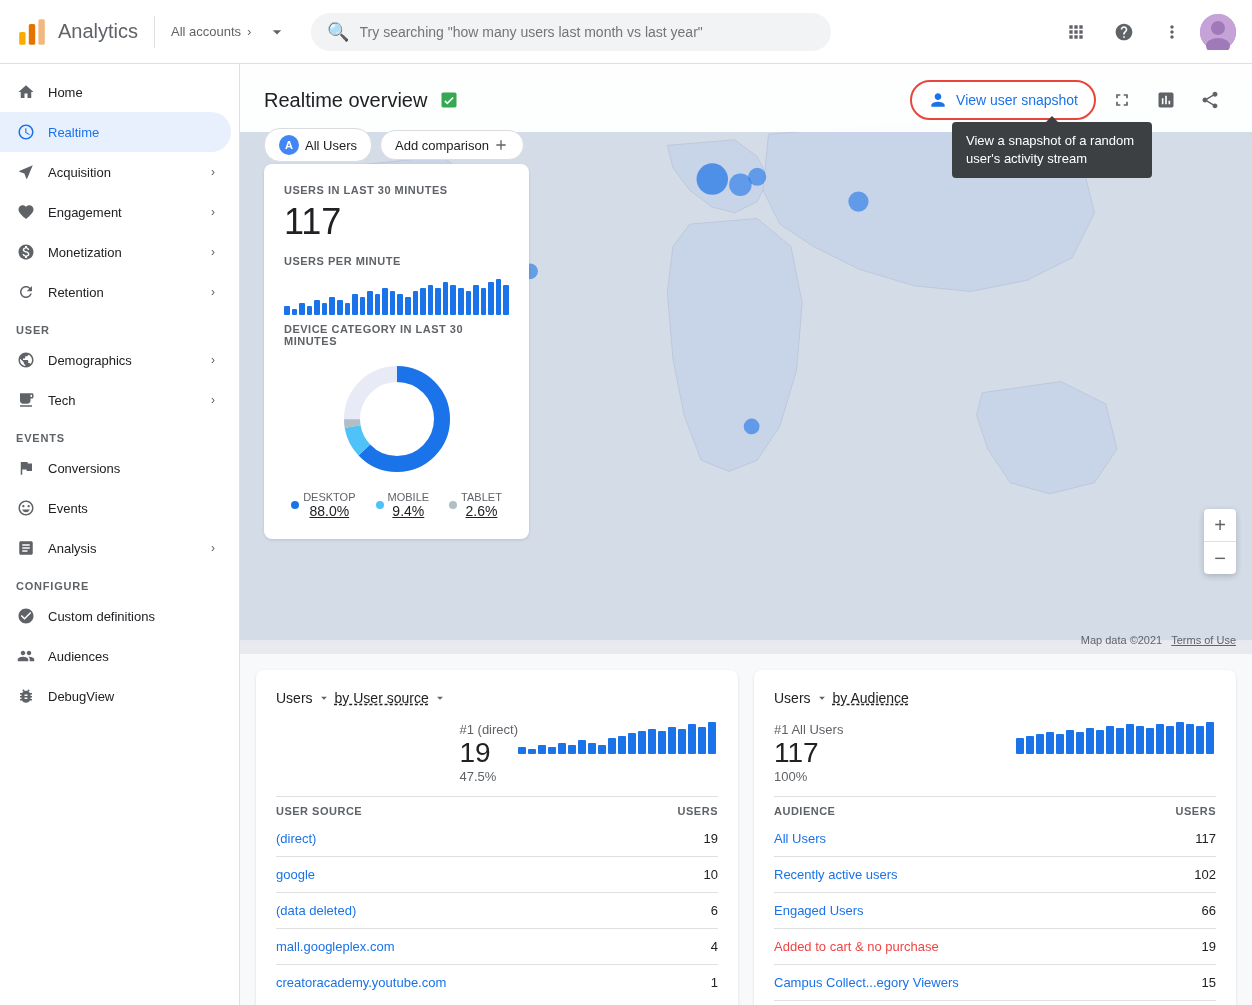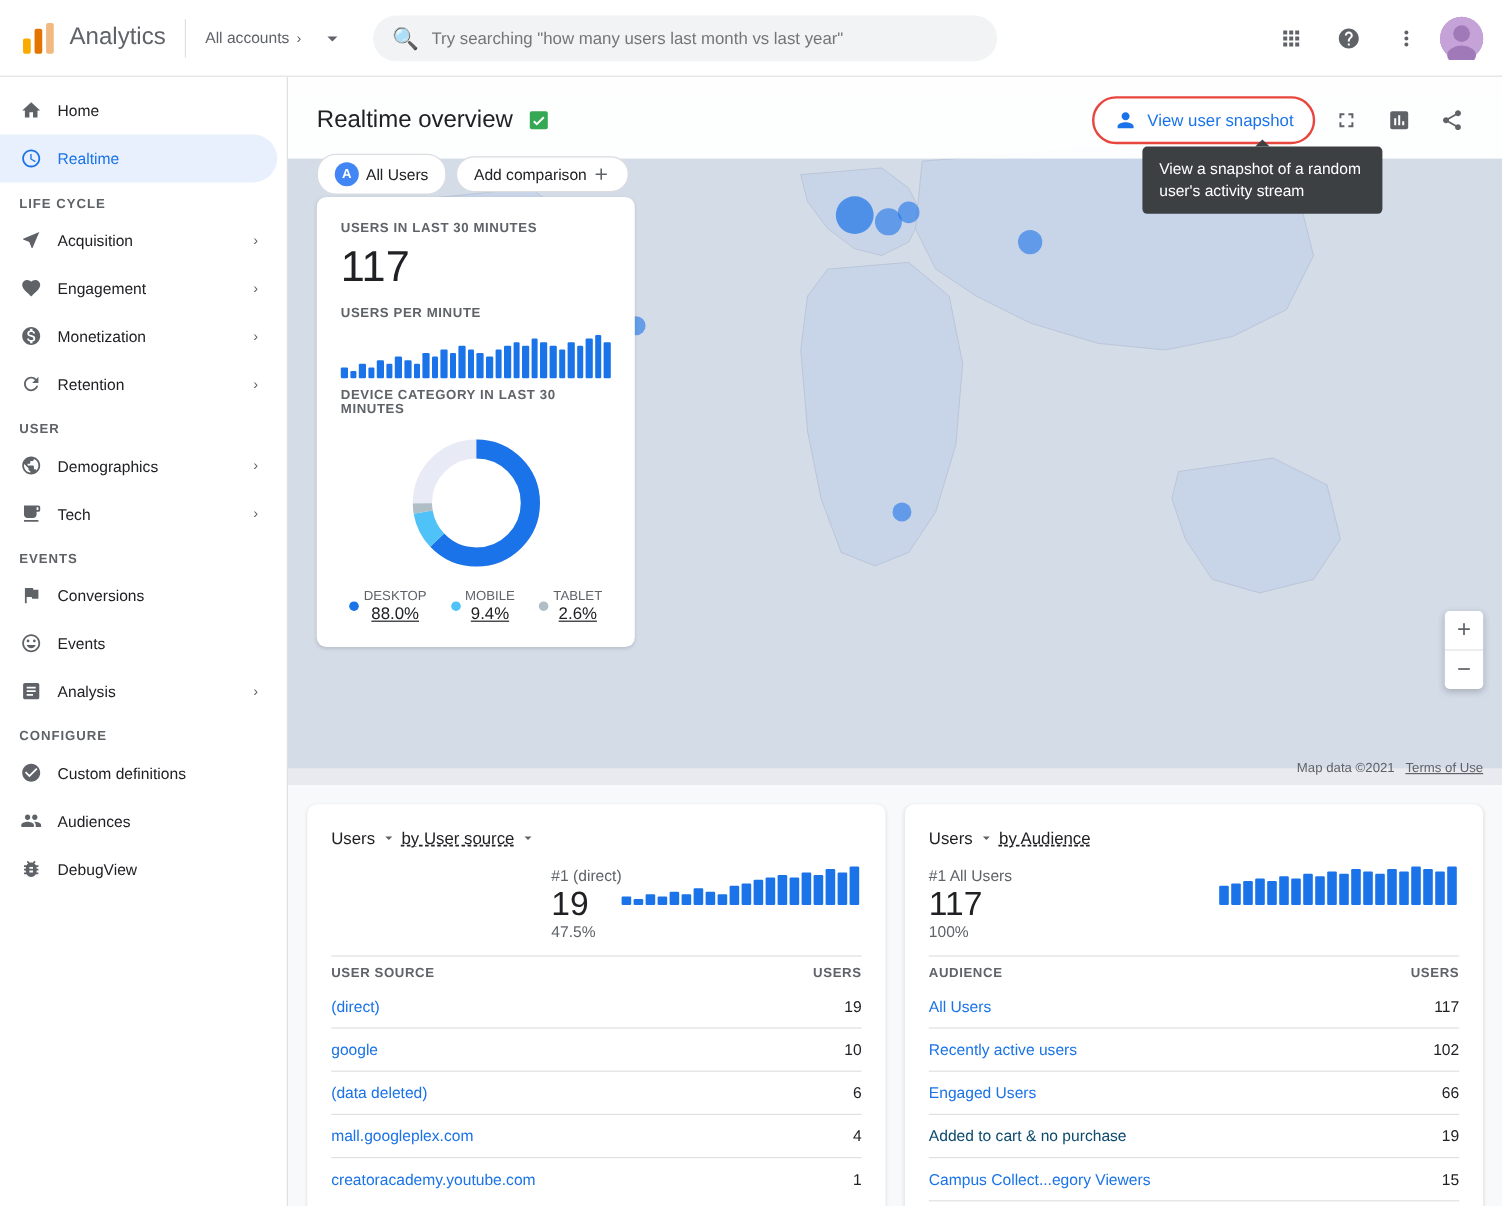--- a/index.html
+++ b/index.html
@@ -156,21 +156,20 @@
     </div>
     <div class="sidebar-item active">
       <span class="item-icon">
         <svg width="18" height="18" viewBox="0 0 24 24" fill="#1a73e8">
             <path d="M12 2C6.48 2 2 6.48 2 12s4.48 10 10 10 10-4.48 10-10S17.52 2 12 2zm0 18c-4.41 0-8-3.59-8-8s3.59-8 8-8 8 3.59 8 8-3.59 8-8 8zm.5-13H11v6l5.25 3.15.75-1.23-4.5-2.67V7z"></path>
           </svg>
       </span>
       <span>Realtime</span>
     </div>
 
-    <div class="sidebar-section-label">LIFE CYCLE</div>
     <div class="sidebar-item">
       <span class="item-icon">
         <svg width="18" height="18" viewBox="0 0 24 24" fill="#5f6368">
             <path d="M21 3L3 10.53v.98l6.84 2.65L12.48 21h.98L21 3z"></path>
           </svg>
       </span>
       <span>Acquisition</span>
       <span class="expand-icon">›</span>
     </div>
     <div class="sidebar-item">
@@ -574,21 +573,21 @@
   </div>
             <div class="table-row-item">
     <span class="row-name" style="color:#1a73e8;">Recently active users</span>
     <span class="row-value">102</span>
   </div>
             <div class="table-row-item">
     <span class="row-name" style="color:#1a73e8;">Engaged Users</span>
     <span class="row-value">66</span>
   </div>
             <div class="table-row-item">
-    <span class="row-name" style="color:#0c4a6e;">Added to cart &amp; no purchase</span>
+    <span class="row-name" style="color:#ef4444;">Added to cart &amp; no purchase</span>
     <span class="row-value">19</span>
   </div>
             <div class="table-row-item">
     <span class="row-name" style="color:#1a73e8;">Campus Collect...egory Viewers</span>
     <span class="row-value">15</span>
   </div>
             <div class="table-row-item">
     
     
   </div>

